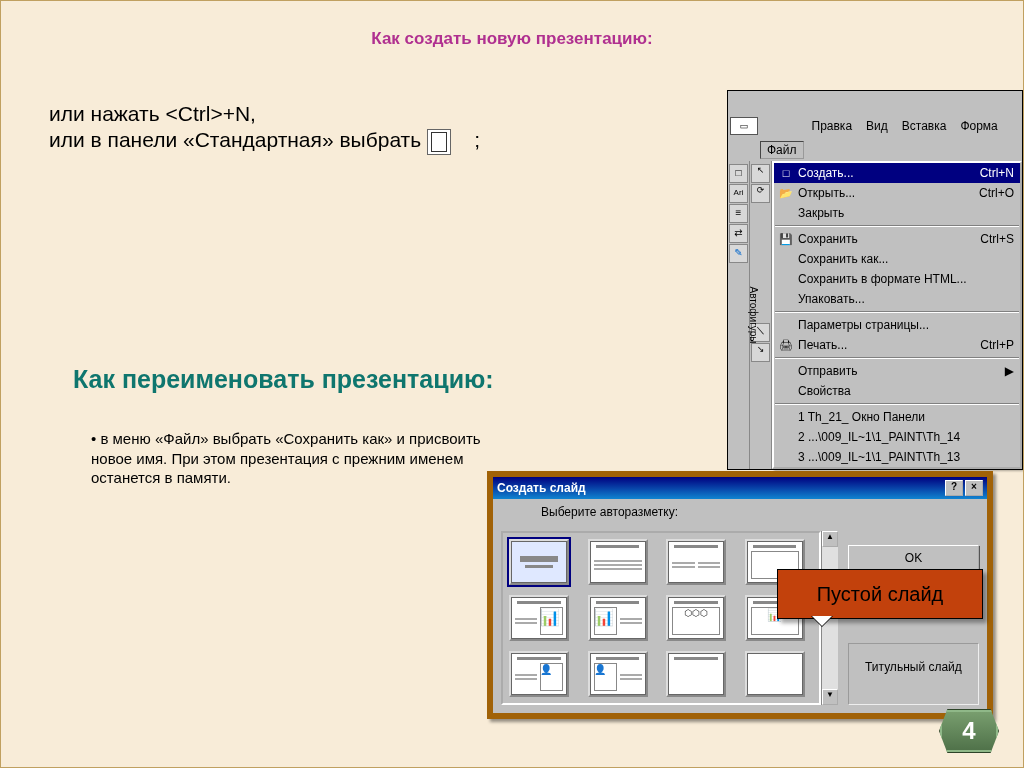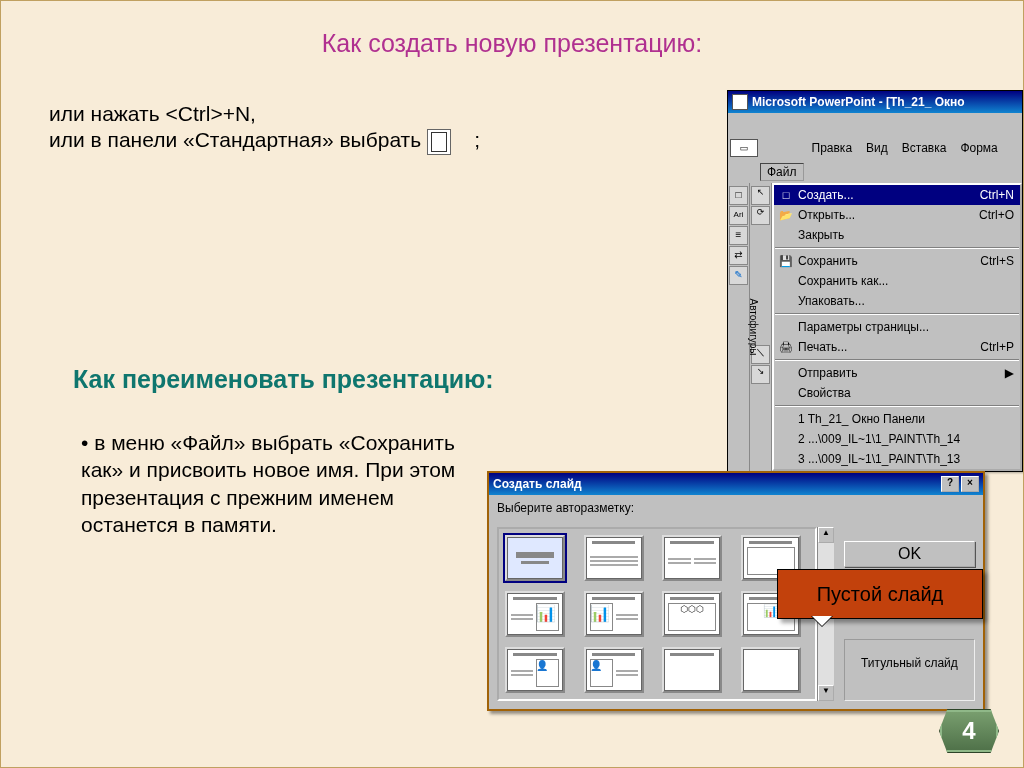--- a/index.html
+++ b/index.html
@@ -12,22 +12,22 @@
     overflow: hidden;
     box-sizing: border-box;
     border: 1px solid #c0a060;
   }
   .title {
     position: absolute;
     top: 28px;
     left: 0;
     width: 100%;
     text-align: center;
-    font-size: 25px;
-    font-weight: normal;
+    font-size: 17px;
+    font-weight: bold;
     color: #b03090;
   }
   .instr1 {
     position: absolute;
     top: 100px;
     left: 48px;
     width: 470px;
     font-size: 21px;
     color: #000;
     line-height: 1.25;
@@ -36,23 +36,23 @@
     position: absolute;
     top: 364px;
     left: 72px;
     font-size: 25px;
     font-weight: bold;
     color: #0f766e;
   }
   .instr2 {
     position: absolute;
     top: 428px;
-    left: 80px;
+    left: 90px;
     width: 390px;
-    font-size: 21px;
+    font-size: 15px;
     color: #000;
     line-height: 1.3;
   }
   .new-icon {
     display: inline-block;
     width: 22px;
     height: 24px;
     border: 1px solid #666;
     background: #fff;
     vertical-align: middle;
@@ -170,41 +170,41 @@
     border:1px solid #555;background:#fff;font-size:9px;
   }
 
   
   .dlg {
     position: absolute;
     top: 470px;
     left: 486px;
     width: 494px;
     background: #c0c0c0;
-    border: 2px solid #a16207;
+    border: 6px solid #a16207;
     box-shadow: 3px 3px 3px rgba(0,0,0,.4);
     font-family: "MS Sans Serif", Tahoma, sans-serif;
   }
   .dlg-title {
     background: linear-gradient(#000080,#1084d0);
     color: #fff;
     font-size: 12px;
     font-weight: bold;
     padding: 3px 4px;
     display: flex;
     align-items: center;
   }
   .dlg-title .sp { flex:1; }
   .dlg-title .wbtn {
     width: 16px; height: 14px; background:#c0c0c0; border:1px outset #fff;
     font-size:10px; font-weight:bold; text-align:center; line-height:12px;
     color:#000; margin-left:2px;
   }
   .dlg-body { padding: 8px; display:flex; gap:10px; }
-  .dlg-label { font-size:12px; margin-bottom:4px; }
+  .dlg-label { font-size:12px; margin-bottom:4px;margin-left:40px; }
   .layouts {
     border: 2px inset #fff;
     background:#c0c0c0;
     padding: 6px;
     width: 304px;
   }
   .layouts-inner {
     display: grid;
     grid-template-columns: repeat(4, 1fr);
     gap: 10px;
@@ -227,21 +227,21 @@
   .lay-row { display:flex; gap:3px; flex:1; }
   .lay-box { flex:1; border:1px solid #888; }
   .lay-lines { flex:1; display:flex; flex-direction:column; gap:2px; justify-content:center; }
   .lay-lines .l { height:2px; background:#aaa; }
   .dlg-right { width: 150px; display:flex; flex-direction:column; gap:6px; padding-top:14px; }
   .dlg-btn {
     height: 24px;
     background:#c0c0c0;
     border:1px outset #fff;
     box-shadow: 1px 1px 0 #555;
-    font-size:16px;
+    font-size:12px;
     text-align:center;
     line-height:24px;
   }
   .dlg-desc {
     margin-top: auto;
     height: 28px;
     font-size: 12px;
     padding: 16px;
     background:#c0c0c0;
     border: 1px inset #eee;
@@ -320,24 +320,20 @@
     <span>или   в панели «Стандартная» выбрать</span>
     <span class="new-icon"></span>
     &nbsp;&nbsp;&nbsp;<span>;</span>
   </div>
 </div>
 
 <div class="subtitle">Как переименовать  презентацию:</div>
 <div class="instr2">• в меню «Файл» выбрать «Сохранить как» и присвоить новое имя. При этом презентация с прежним именем останется в памяти.</div>
 
 <div class="pp-window">
-  <div class="pp-title">
-    <span class="pp-sys-icon">▣</span>
-    <span>Microsoft PowerPoint - [Th_21_  Окно </span>
-  </div>
   <div class="pp-menubar">
     <span class="pp-sys-icon">▭</span>
     <span class="mb-file">Файл</span>
     <span>Правка</span>
     <span>Вид</span>
     <span>Вставка</span>
     <span>Форма</span>
   </div>
   <div class="pp-body">
     <div class="pp-left">
@@ -376,20 +372,25 @@
           <span class="mi-label">Сохранить</span>
           <span class="mi-short">Ctrl+S</span>
         </div>
         <div class="pp-menu-item">
           <span class="mi-icon"></span>
           <span class="mi-label">Сохранить как...</span>
           <span class="mi-short"></span>
         </div>
         <div class="pp-menu-item">
           <span class="mi-icon"></span>
+          <span class="mi-label">Сохранить в формате HTML...</span>
+          <span class="mi-short"></span>
+        </div>
+        <div class="pp-menu-item">
+          <span class="mi-icon"></span>
           <span class="mi-label">Упаковать...</span>
           <span class="mi-short"></span>
         </div>
         <div class="pp-menu-sep"></div>
         <div class="pp-menu-item">
           <span class="mi-icon"></span>
           <span class="mi-label">Параметры страницы...</span>
           <span class="mi-short"></span>
         </div>
         <div class="pp-menu-item">

